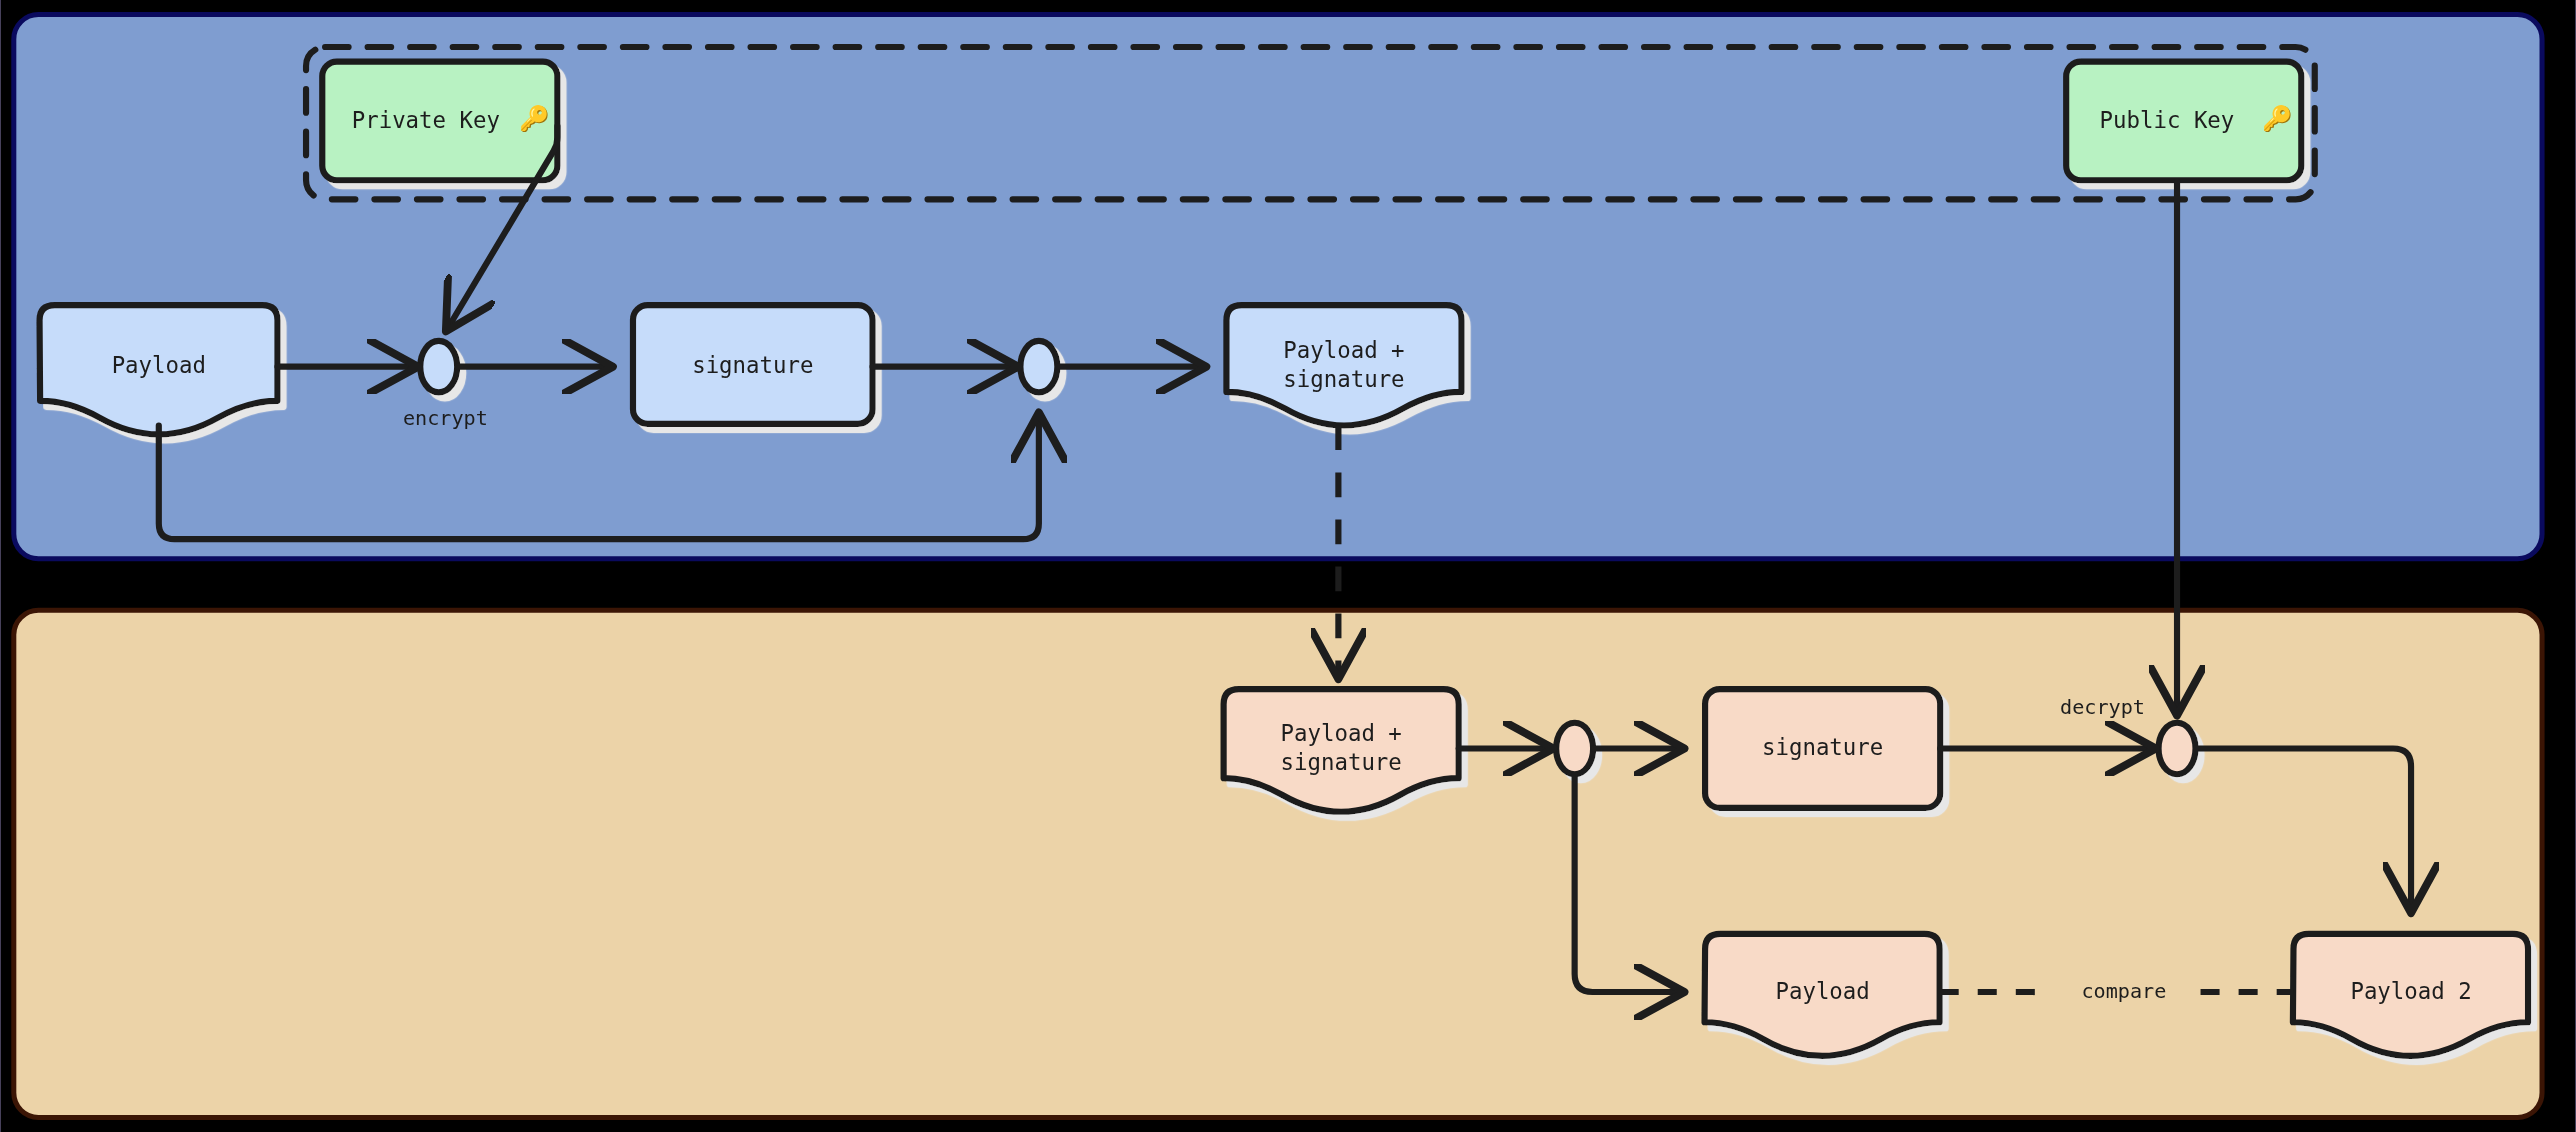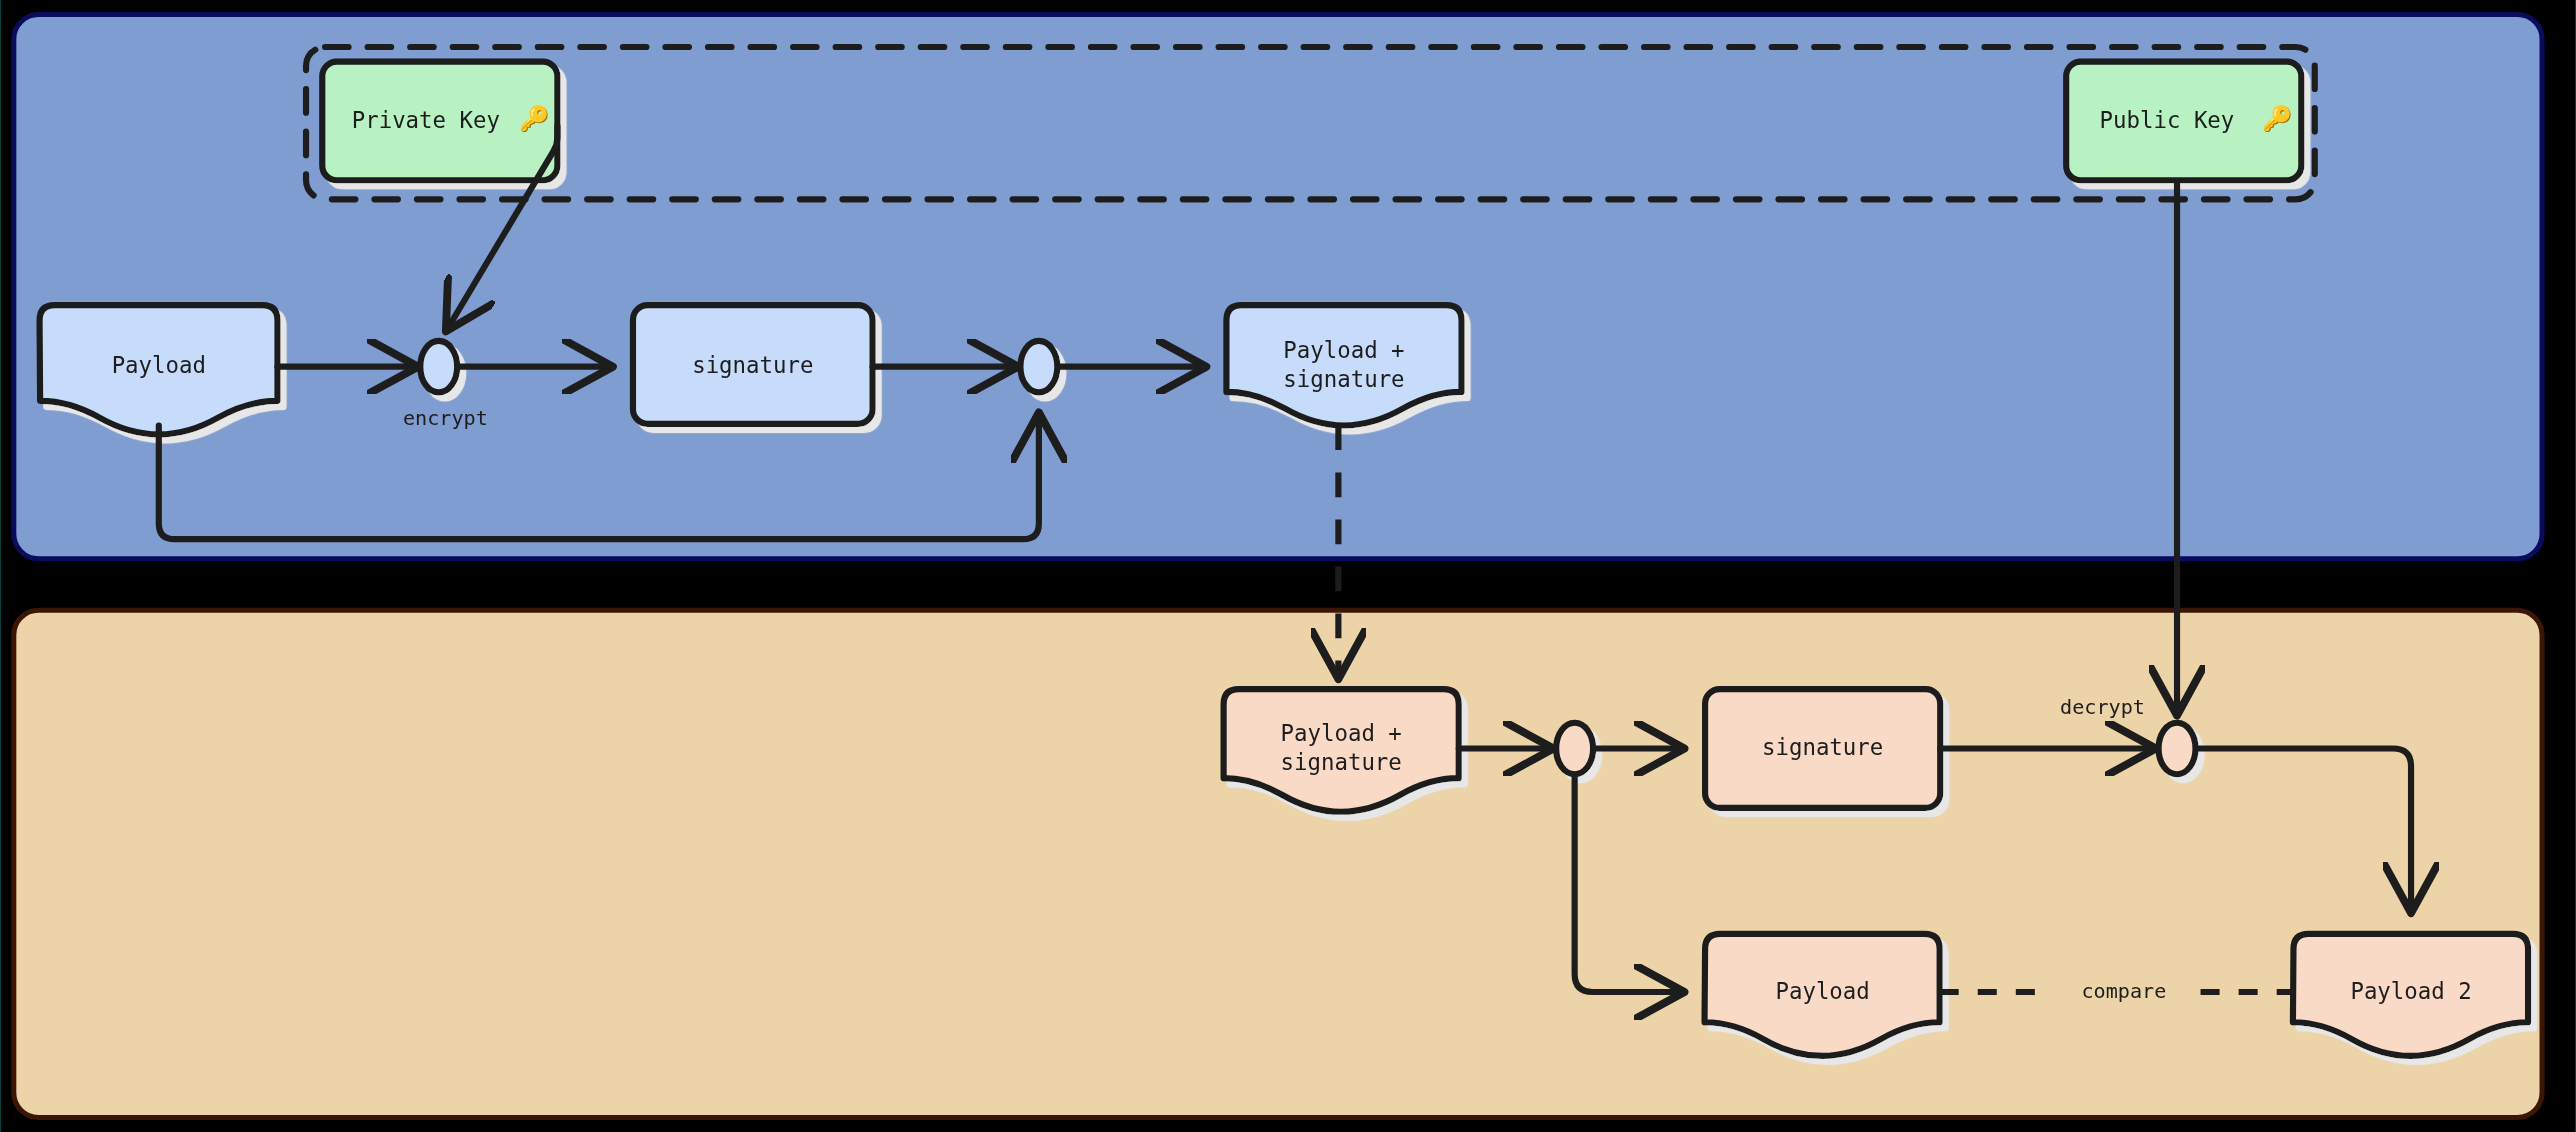--- a/index.html
+++ b/index.html
@@ -1,18 +1,18 @@
 <!DOCTYPE html>
 <html style="font-size:9px"><head>
 <meta charset="utf-8">
 <style>
   html,body{margin:0;padding:0;background:#000;}
   body{width:2576px;height:1132px;overflow:hidden;
        font-family:"DejaVu Sans Mono","Liberation Mono",monospace;}
-  #stage{position:relative;width:2576px;height:1132px;background:#14b8a6;}
+  #stage{position:relative;width:2576px;height:1132px;background:#c4b5fd;}
   svg{display:block;}
   .nlabel{font-family:"DejaVu Sans Mono","Liberation Mono",monospace;
           font-size:40px;fill:#1d1d1d;text-anchor:middle;dominant-baseline:middle;}
   .elabel{font-family:"DejaVu Sans Mono","Liberation Mono",monospace;
           font-size:36px;fill:#1d1d1d;text-anchor:middle;dominant-baseline:middle;}
   .keyglyph{font-size:44px;}
 </style>
 </head>
 <body>
 

